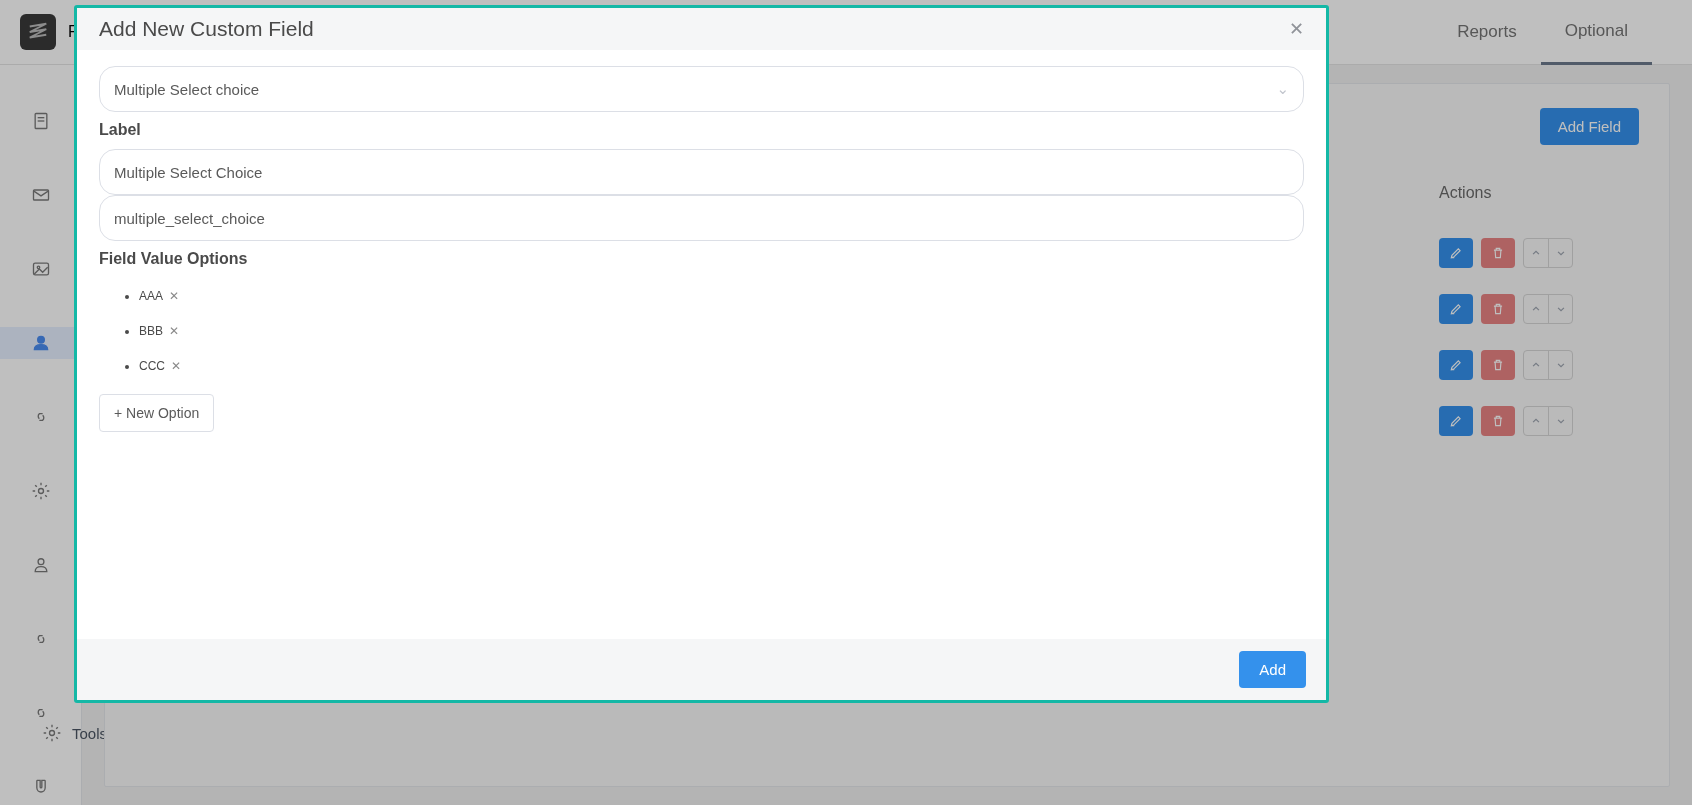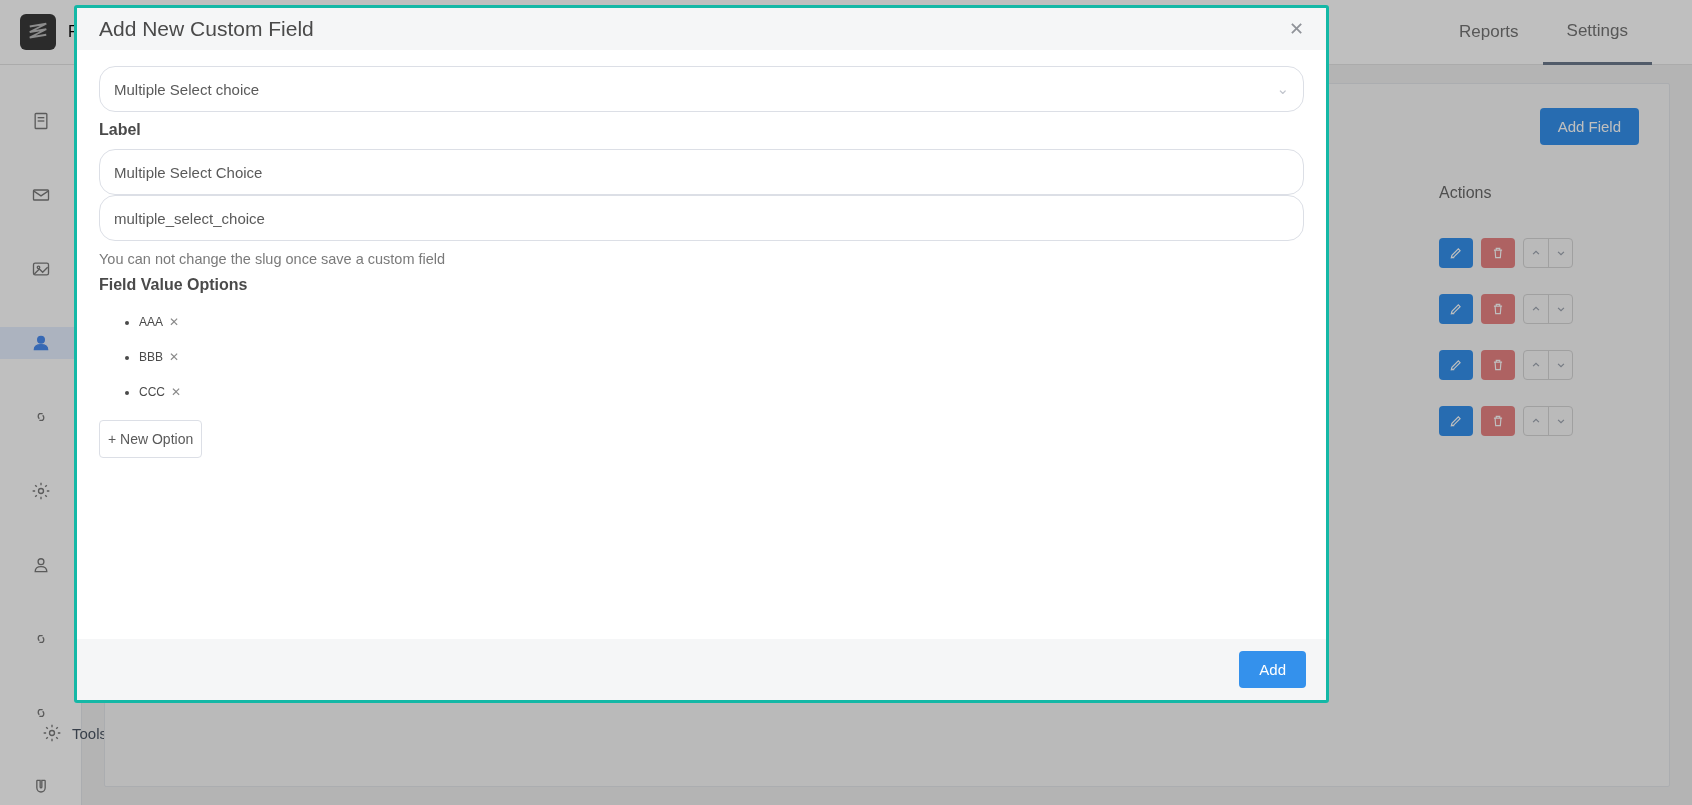--- a/index.html
+++ b/index.html
@@ -107,21 +107,21 @@
     ul.options {
       margin:8px 0 16px; padding-left:40px; list-style:disc;
     }
     ul.options li {
       font-size:12px; color:#4a4a4a; margin:21px 0; display:list-item;
     }
     ul.options li .rm {
       margin-left:6px; color:#8a8a8a; cursor:pointer;
     }
     .btn-outline {
-      background:#fff; border:1px solid #dcdfe6; border-radius:4px; padding:10px 8px; font-size:14px; color:#5a5a5a; cursor:pointer;
+      background:#fff; border:1px solid #dcdfe6; border-radius:4px; padding:10px 14px; font-size:14px; color:#5a5a5a; cursor:pointer;
     }
     .modal-foot {
       background:#f5f6f7; padding:12px 20px; display:flex; justify-content:flex-end;
     }
     .btn-add {
       background:#3491ec; color:#fff; border:none; border-radius:4px; padding:10px 20px; font-size:15px; cursor:pointer;
     }
     .icon-btn svg, .arrow-btn svg { width:14px; height:14px; }
   </style>
 </head>
@@ -133,21 +133,21 @@
       <svg viewBox="0 0 24 24">
           <path d="M3 6 L21 3 L3 12 L21 9 L3 18 L21 15" stroke="#bbb" stroke-width="2" fill="none"></path>
         </svg>
     </div>
     <span>Pr</span>
     <div class="top-tabs">
       <div class="top-tab">
           <span>Reports</span>
         </div>
       <div class="top-tab active">
-          <span>Settings</span>
+          <span>Optional</span>
         </div>
     </div>
   </div>
 
   <div class="layout">
     <div class="sidebar">
       <div class="side-item">
           <svg viewBox="0 0 24 24">
             <rect x="5" y="3" width="14" height="18" rx="1"></rect>
             <line x1="8" y1="8" x2="16" y2="8"></line>
@@ -336,21 +336,20 @@
       <div class="modal-body">
         <div class="form-select">
           <span>Multiple Select choice</span>
           <span class="chev">⌄</span>
         </div>
 
         <div class="form-label">Label</div>
         <input class="form-input" value="Multiple Select Choice" style="">
 
         <input class="form-input" value="multiple_select_choice" style="">
-        <div class="help-text">You can not change the slug once save a custom field</div>
 
         <div class="form-label">Field Value Options</div>
         <ul class="options">
           <li><span>AAA</span><span class="rm">✕</span></li>
           <li><span>BBB</span><span class="rm">✕</span></li>
           <li><span>CCC</span><span class="rm">✕</span></li>
         </ul>
         <button class="btn-outline">+ New Option</button>
       </div>
       <div class="modal-foot">

